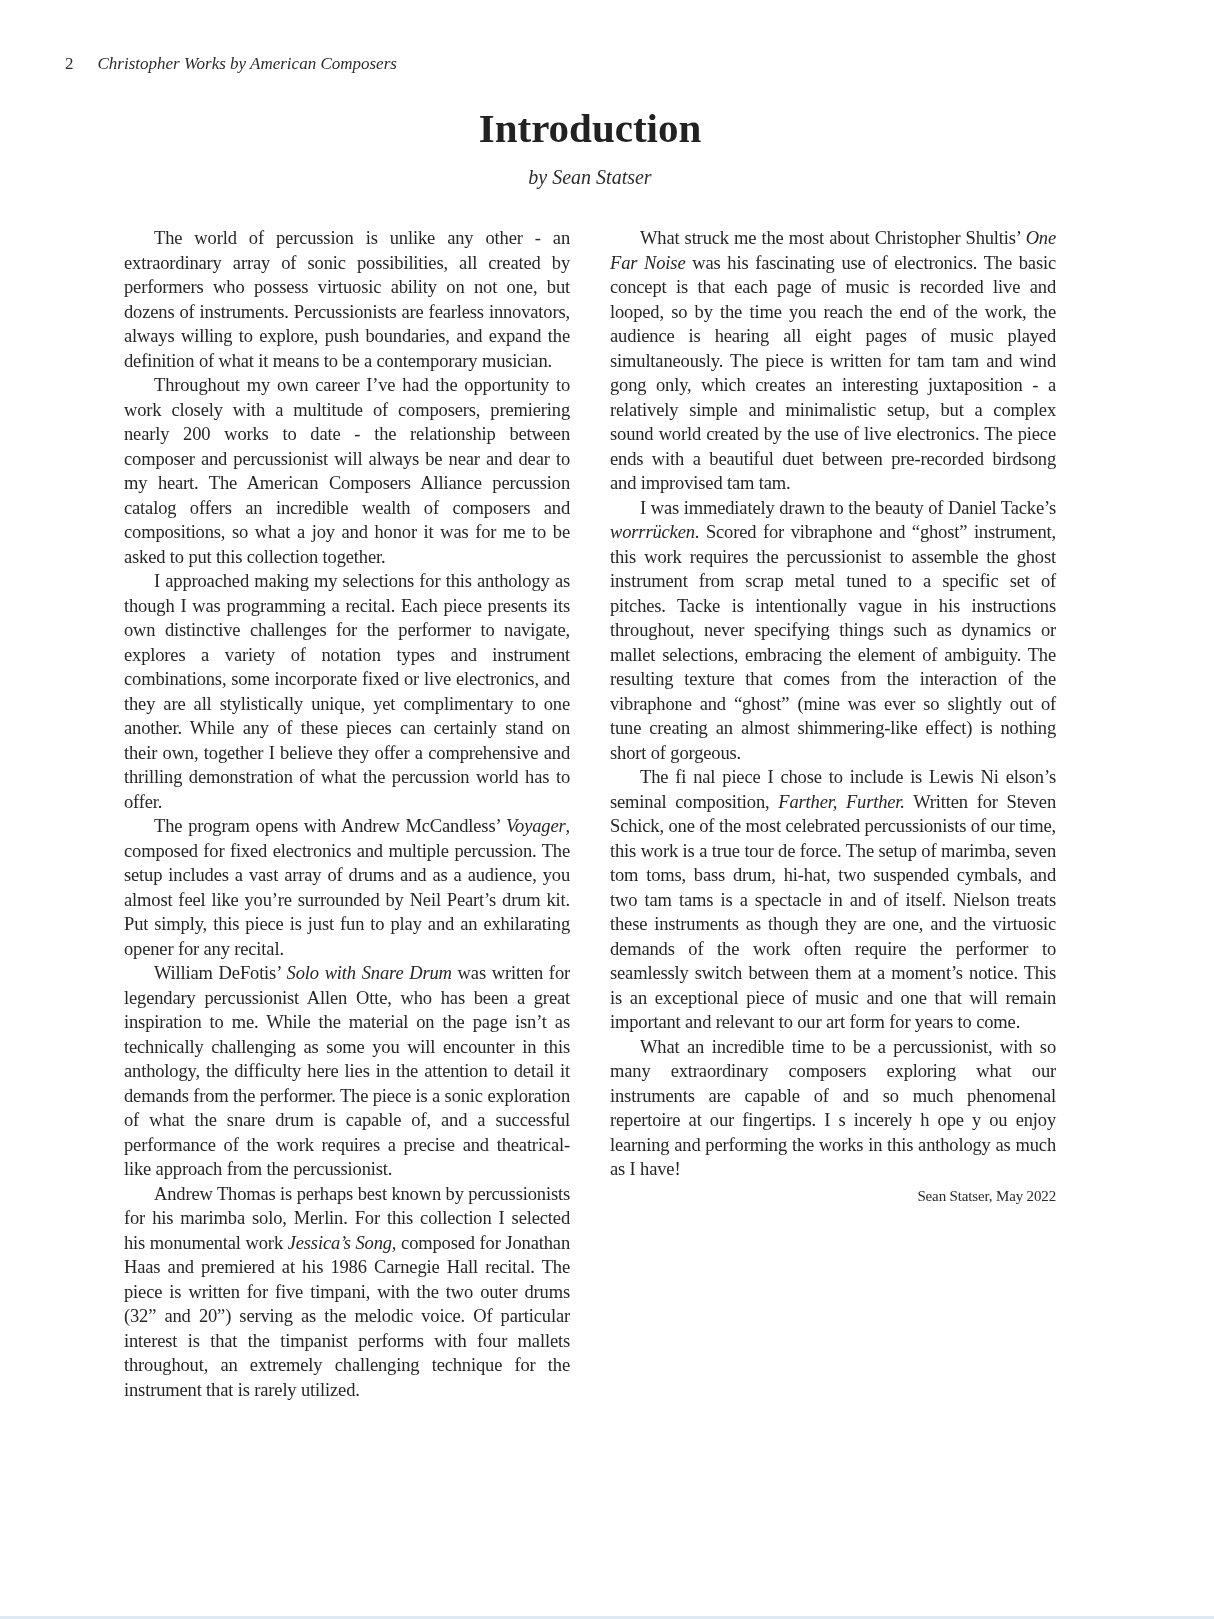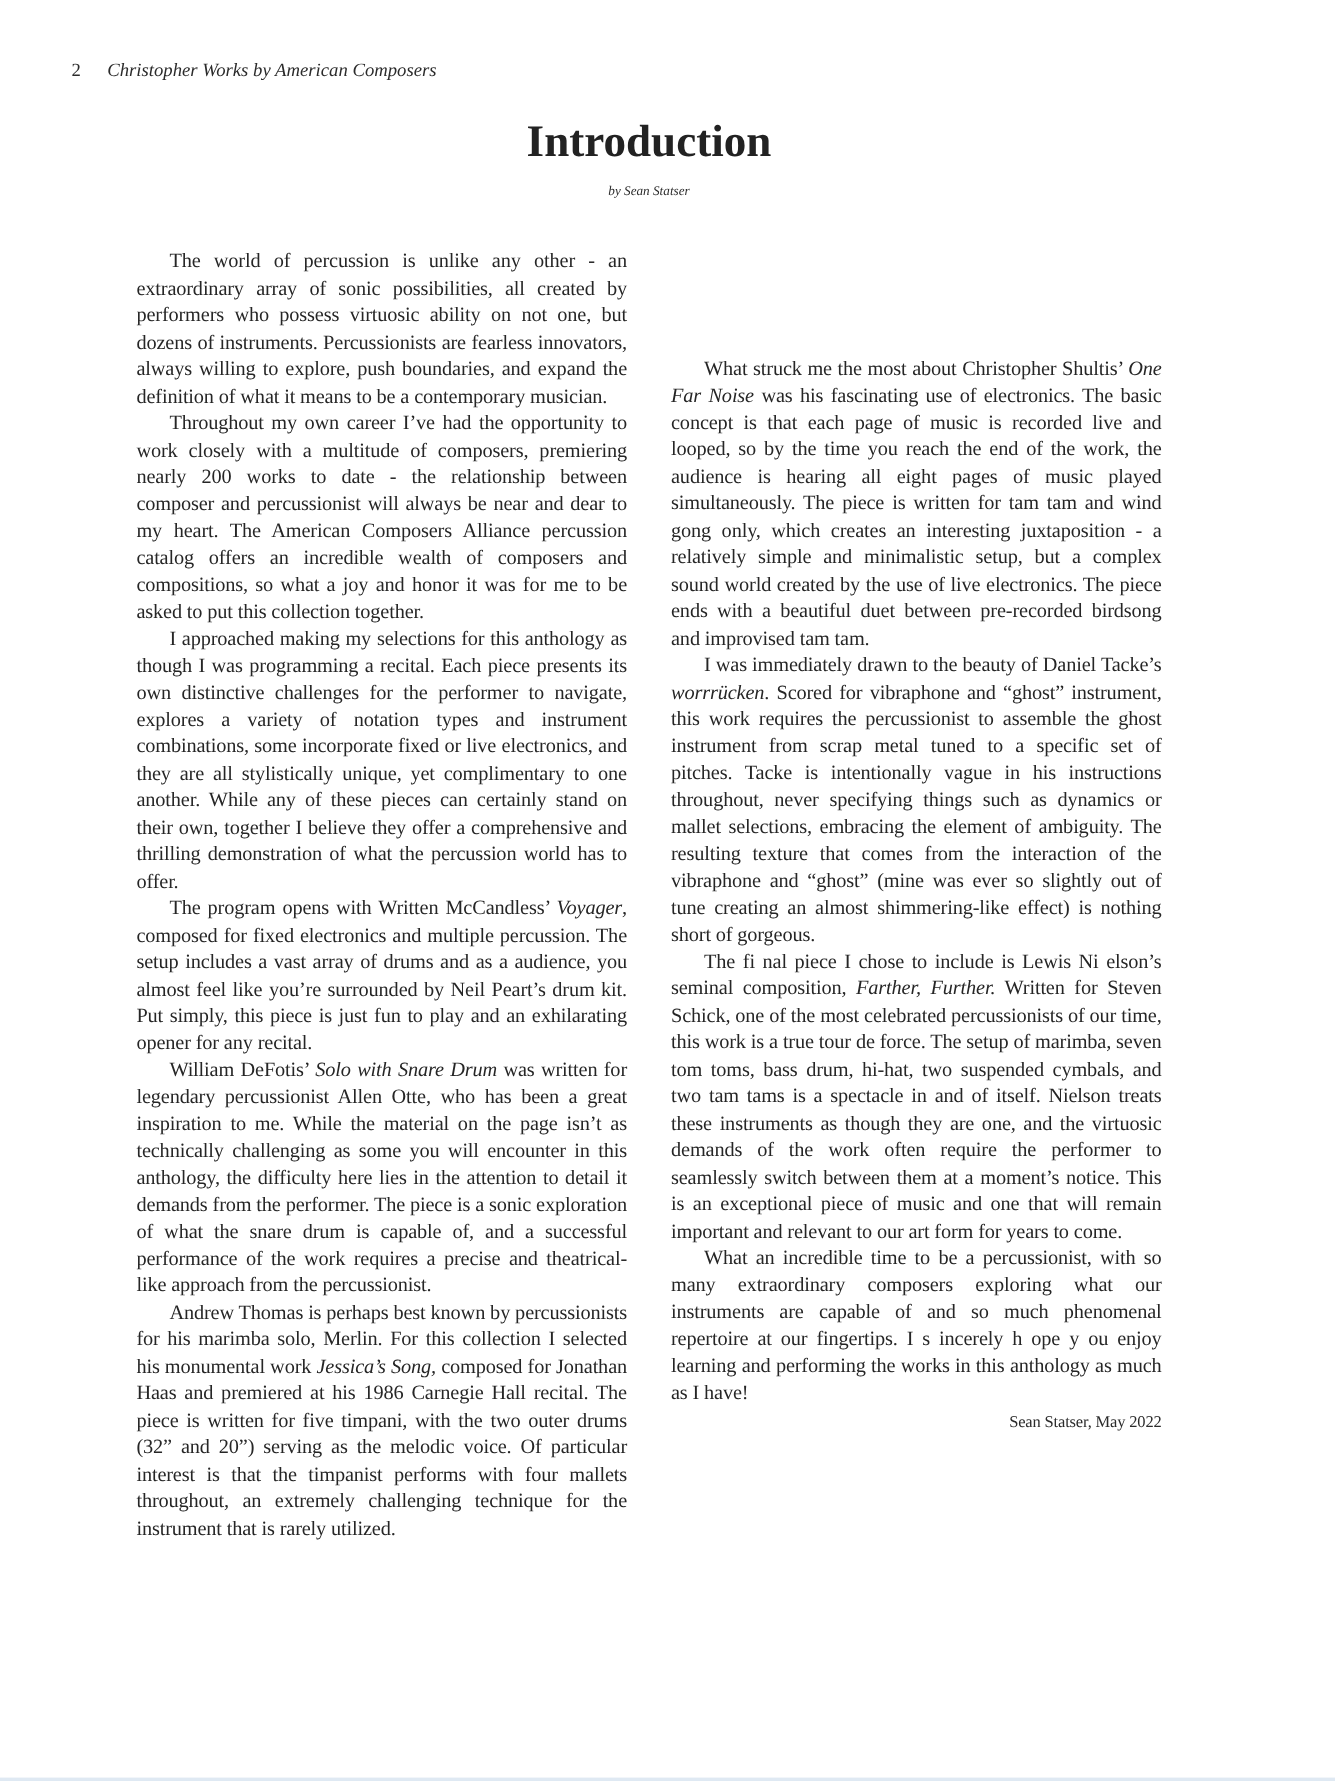--- a/index.html
+++ b/index.html
@@ -42,31 +42,30 @@
     color: #222222;
     letter-spacing: 0px;
   }
   .byline {
     position: absolute;
     top: 166px;
     left: 124px;
     width: 932px;
     text-align: center;
     font-style: italic;
-    font-size: 12px;
+    font-size: 20px;
     color: #2b2b2b;
   }
   .content {
     position: absolute;
     top: 226px;
     left: 124px;
     width: 932px;
     display: flex;
     gap: 40px;
-    align-items: center;
   }
   .col {
     width: 446px;
     font-size: 18.5px;
     line-height: 24.5px;
     letter-spacing: -0.15px;
     text-align: justify;
     color: #262626;
   }
   .col p {
@@ -105,21 +104,21 @@
 
   <div class="page-title">Introduction</div>
 
   <div class="byline">by Sean Statser</div>
 
   <div class="content">
     <div class="col">
         <p><span>The world of percussion is unlike any other - an extraordinary array of sonic possibilities, all created by performers who possess virtuosic ability on not one, but dozens of instruments. Percussionists are fearless innovators, always willing to explore, push boundaries, and expand the definition of what it means to be a contemporary musician.</span></p>
         <p><span>Throughout my own career I’ve had the opportunity to work closely with a multitude of composers, premiering nearly 200 works to date - the relationship between composer and percussionist will always be near and dear to my heart. The American Composers Alliance percussion catalog offers an incredible wealth of composers and compositions, so what a joy and honor it was for me to be asked to put this collection together.</span></p>
         <p><span>I approached making my selections for this anthology as though I was programming a recital. Each piece presents its own distinctive challenges for the performer to navigate, explores a variety of notation types and instrument combinations, some incorporate fixed or live electronics, and they are all stylistically unique, yet complimentary to one another. While any of these pieces can certainly stand on their own, together I believe they offer a comprehensive and thrilling demonstration of what the percussion world has to offer.</span></p>
-        <p><span>The program opens with Written McCandless’ </span><em>Voyager</em><span>, composed for fixed electronics and multiple percussion. The setup includes a vast array of drums and as a audience, you almost feel like you’re surrounded by Neil Peart’s drum kit. Put simply, this piece is just fun to play and an exhilarating opener for any recital.</span></p>
+        <p><span>The program opens with Andrew McCandless’ </span><em>Voyager</em><span>, composed for fixed electronics and multiple percussion. The setup includes a vast array of drums and as a audience, you almost feel like you’re surrounded by Neil Peart’s drum kit. Put simply, this piece is just fun to play and an exhilarating opener for any recital.</span></p>
         <p><span>William DeFotis’ </span><em>Solo with Snare Drum</em><span> was written for legendary percussionist Allen Otte, who has been a great inspiration to me. While the material on the page isn’t as technically challenging as some you will encounter in this anthology, the difficulty here lies in the attention to detail it demands from the performer. The piece is a sonic exploration of what the snare drum is capable of, and a successful performance of the work requires a precise and theatrical-like approach from the percussionist.</span></p>
         <p><span>Andrew Thomas is perhaps best known by percussionists for his marimba solo, Merlin. For this collection I selected his monumental work </span><em>Jessica’s Song,</em><span> composed for Jonathan Haas and premiered at his 1986 Carnegie Hall recital. The piece is written for five timpani, with the two outer drums (32” and 20”) serving as the melodic voice. Of particular interest is that the timpanist performs with four mallets throughout, an extremely challenging technique for the instrument that is rarely utilized.</span></p>
       </div>
     <div class="col">
       <div>
           <p><span>What struck me the most about Christopher Shultis’ </span><em>One Far Noise</em><span> was his fascinating use of electronics. The basic concept is that each page of music is recorded live and looped, so by the time you reach the end of the work, the audience is hearing all eight pages of music played simultaneously. The piece is written for tam tam and wind gong only, which creates an interesting juxtaposition - a relatively simple and minimalistic setup, but a complex sound world created by the use of live electronics. The piece ends with a beautiful duet between pre-recorded birdsong and improvised tam tam.</span></p>
           <p><span>I was immediately drawn to the beauty of Daniel Tacke’s </span><em>worrrücken</em><span>. Scored for vibraphone and “ghost” instrument, this work requires the percussionist to assemble the ghost instrument from scrap metal tuned to a specific set of pitches. Tacke is intentionally vague in his instructions throughout, never specifying things such as dynamics or mallet selections, embracing the element of ambiguity. The resulting texture that comes from the interaction of the vibraphone and “ghost” (mine was ever so slightly out of tune creating an almost shimmering-like effect) is nothing short of gorgeous.</span></p>
           <p><span>The fi nal piece I chose to include is Lewis Ni elson’s seminal composition, </span><em>Farther, Further.</em><span> Written for Steven Schick, one of the most celebrated percussionists of our time, this work is a true tour de force. The setup of marimba, seven tom toms, bass drum, hi-hat, two suspended cymbals, and two tam tams is a spectacle in and of itself. Nielson treats these instruments as though they are one, and the virtuosic demands of the work often require the performer to seamlessly switch between them at a moment’s notice. This is an exceptional piece of music and one that will remain important and relevant to our art form for years to come.</span></p>
           <p><span>What an incredible time to be a percussionist, with so many extraordinary composers exploring what our instruments are capable of and so much phenomenal repertoire at our fingertips. I s incerely h ope y ou enjoy learning and performing the works in this anthology as much as I have!</span></p>
         </div>

